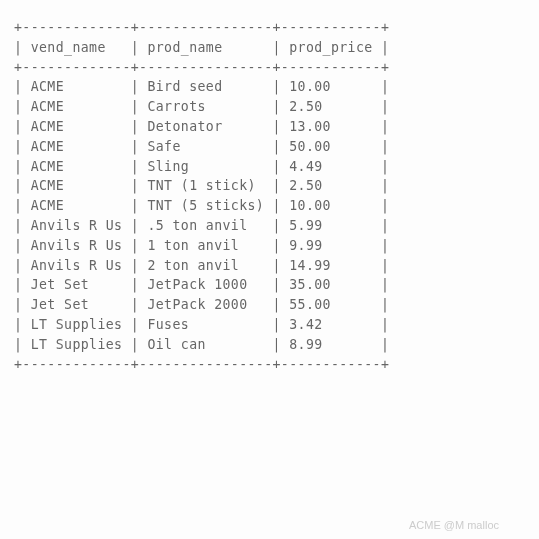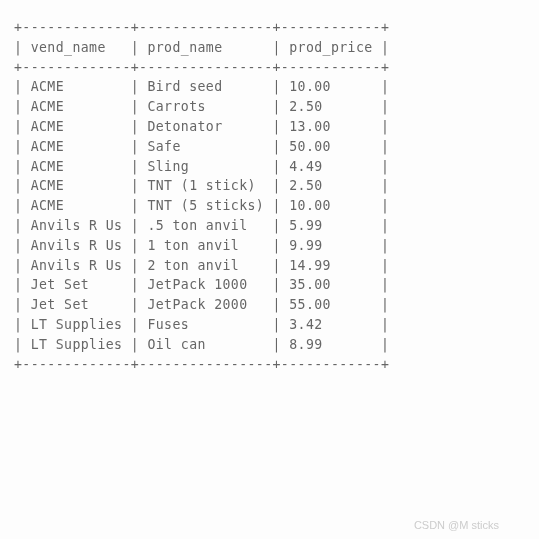--- a/index.html
+++ b/index.html
@@ -29,13 +29,13 @@
     font-size: 11px;
     color: #ccc;
     letter-spacing: 0;
   }
 </style>
 </head>
 <body>
 
 <div class="table-wrap" id="ascii-table"><div class="row-line">+-------------+----------------+------------+</div><div class="row-line">| vend_name   | prod_name      | prod_price |</div><div class="row-line">+-------------+----------------+------------+</div><div class="row-line">| ACME        | Bird seed      | 10.00      |</div><div class="row-line">| ACME        | Carrots        | 2.50       |</div><div class="row-line"></div><div class="row-line">| ACME        | Detonator      | 13.00      |</div><div class="row-line">| ACME        | Safe           | 50.00      |</div><div class="row-line">| ACME        | Sling          | 4.49       |</div><div class="row-line">| ACME        | TNT (1 stick)  | 2.50       |</div><div class="row-line">| ACME        | TNT (5 sticks) | 10.00      |</div><div class="row-line">| Anvils R Us | .5 ton anvil   | 5.99       |</div><div class="row-line">| Anvils R Us | 1 ton anvil    | 9.99       |</div><div class="row-line">| Anvils R Us | 2 ton anvil    | 14.99      |</div><div class="row-line">| Jet Set     | JetPack 1000   | 35.00      |</div><div class="row-line">| Jet Set     | JetPack 2000   | 55.00      |</div><div class="row-line">| LT Supplies | Fuses          | 3.42       |</div><div class="row-line">| LT Supplies | Oil can        | 8.99       |</div><div class="row-line">+-------------+----------------+------------+</div></div>
 
-<div class="watermark">CSDN @M sticks</div>
+<div class="watermark">ACME @M malloc</div>
 
 </body></html>

